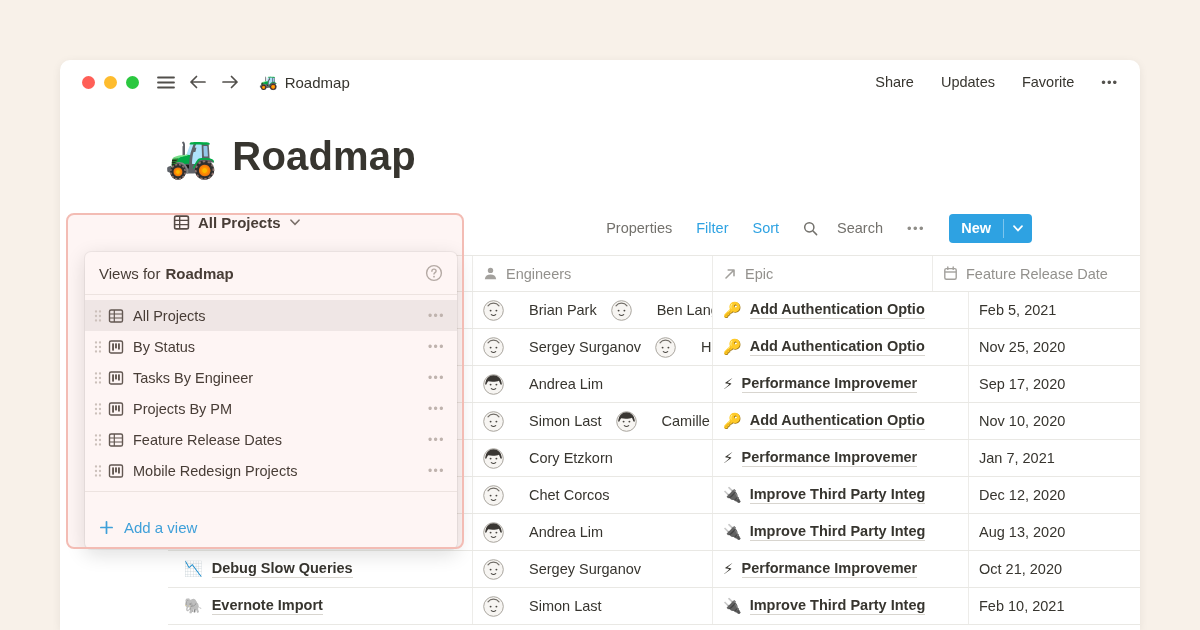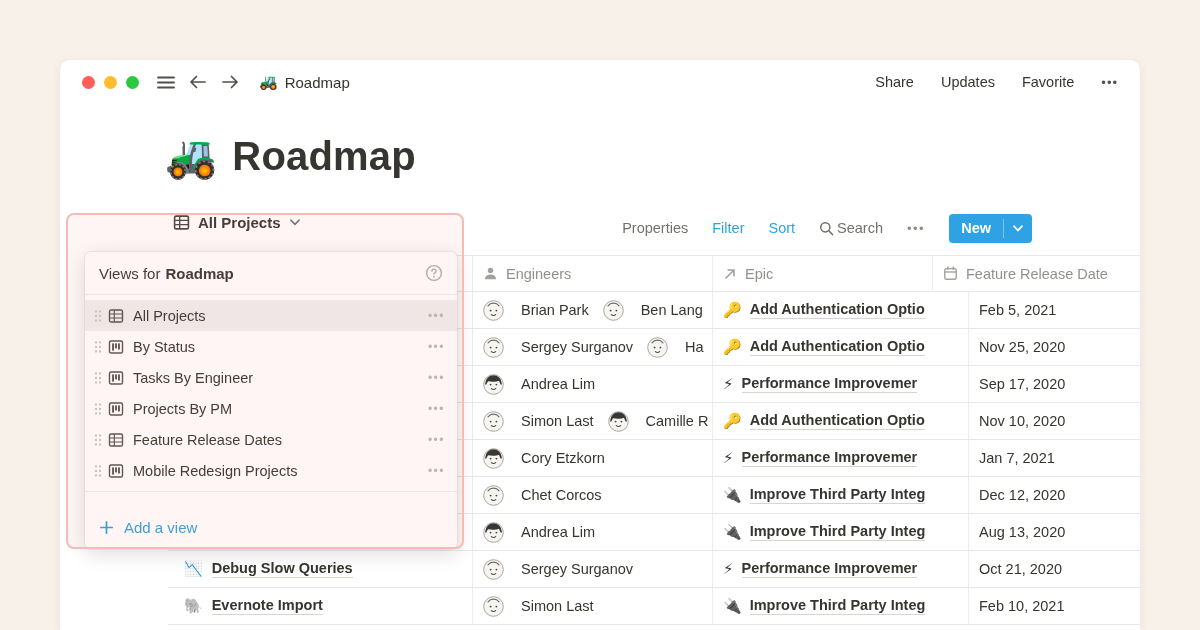--- a/index.html
+++ b/index.html
@@ -28,39 +28,39 @@
   .page-emoji{font-size:42px; line-height:1;}
   .page-title{font-size:40px; font-weight:700; letter-spacing:.2px; color:var(--ink);}
   
   .toolbar{position:absolute; left:0; right:0; top:150px; height:36px;}
   .view-selector{position:absolute; left:113px; top:4px; display:flex; align-items:center; gap:8px;
                  font-size:15px; font-weight:600; color:var(--ink); cursor:pointer;}
   .view-selector .vs-ic{color:#46443F; display:flex;}
   .view-selector .vs-caret{color:#6F6D68; display:flex; margin-left:1px;}
   .toolbar-right{position:absolute; right:108px; top:3px; height:30px; display:flex; align-items:center; gap:24px; font-size:14.5px;}
   .t-gray{color:var(--gray2);} .t-blue{color:var(--blue);}
-  .t-search{display:flex; align-items:center; gap:3px; color:var(--gray2);}
+  .t-search{display:flex; align-items:center; gap:19px; color:var(--gray2);}
   .t-dots{color:#8F8D88; letter-spacing:1.5px; font-size:13px;}
   .btn-new{display:flex; align-items:stretch; height:29px; background:var(--blue); border-radius:4px; color:#fff; overflow:hidden; cursor:pointer;}
   .btn-new .nm{display:flex; align-items:center; padding:14px 12px; font-size:14.5px; font-weight:600;}
   .btn-new .nd{width:1px; background:rgba(255,255,255,.38); margin:5px 0;}
   .btn-new .nc{display:flex; align-items:center; padding:0 9px;}
   
   .table{position:absolute; left:108px; top:195px; width:972px; height:371px; font-size:14.5px;}
   .trow{display:flex; height:37px; border-bottom:1px solid var(--line); align-items:stretch;}
   .thead{border-top:1px solid var(--line); color:var(--gray);}
   .cell{display:flex; align-items:center; overflow:hidden; white-space:nowrap; padding:0 10px; flex:none;}
   .c1{width:304px; padding-left:16px;}
   .c2{width:240px; border-left:1px solid var(--colline);}
   .c3{width:220px; border-left:1px solid var(--colline);}
   .c4{width:208px; border-left:1px solid var(--colline);}
   .th{gap:8px; font-weight:400;}
   .th svg{color:#A3A19D; flex:none;}
   .people{gap:14px;}
-  .person{display:flex; align-items:center; gap:17px; flex:none;}
+  .person{display:flex; align-items:center; gap:25px; flex:none;}
   .person .pname{color:var(--ink);}
   .avatar{width:21px;height:21px;flex:none;}
   .epic{gap:8px;}
   .epic-emoji{font-size:15px; flex:none;}
   .epic-label{font-weight:600; color:var(--ink); border-bottom:1.5px solid #D8D5CF; padding-bottom:1px;}
   .date{color:var(--ink);margin-left:36px;}
   .proj{gap:9px;}
   .proj-emoji{font-size:15px; flex:none;}
   .proj-label{font-weight:600; color:var(--ink); border-bottom:1.5px solid #D8D5CF; padding-bottom:1px;}
   

